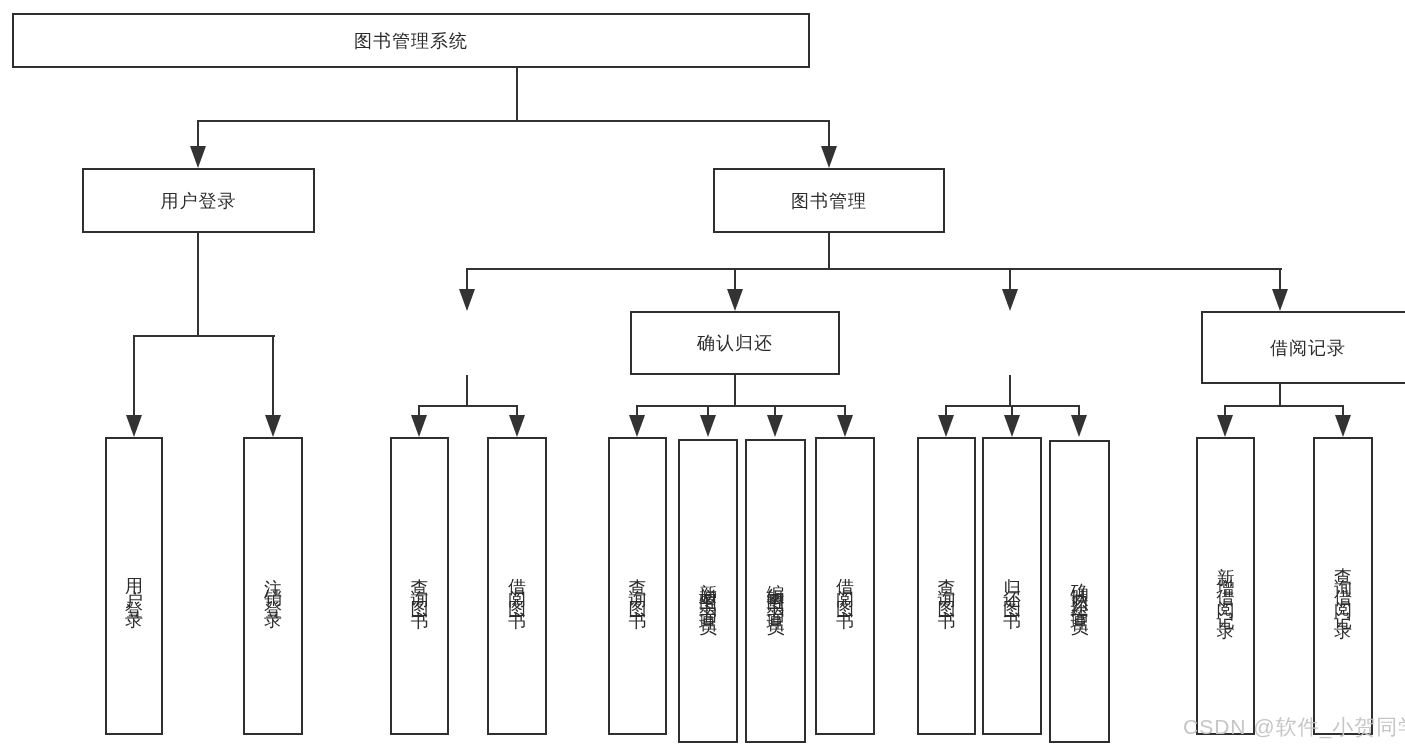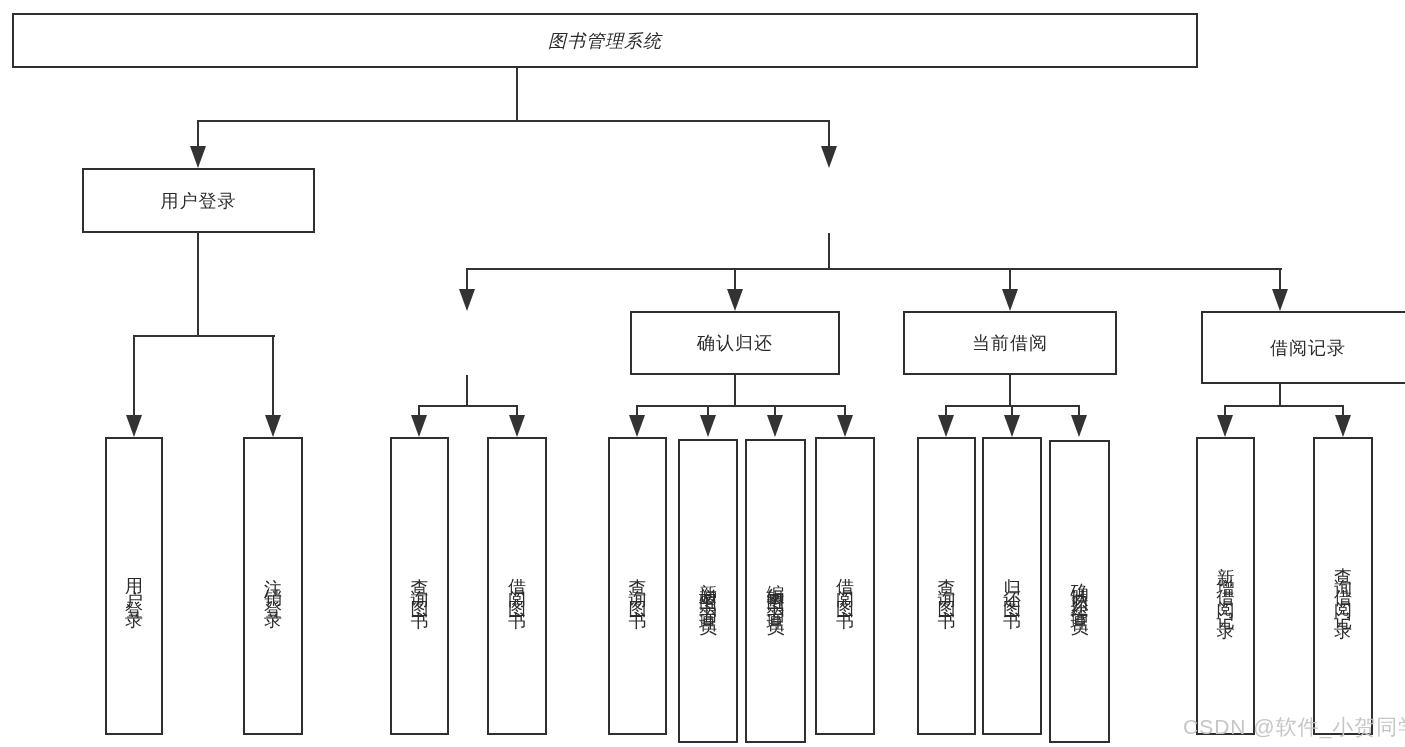--- a/index.html
+++ b/index.html
@@ -49,51 +49,51 @@
     letter-spacing:1px;
     white-space:nowrap;
     z-index:3;
   }
 </style>
 </head>
 <body>
 
 <div class="canvas">
 
-  <div class="box" style="left:12px;top:13px;width:1186px;height:55px;font-style:italic;">图书管理系统</div>
+  <div class="box" style="left:12px;top:13px;width:798px;height:55px;">图书管理系统</div>
 
   <div class="ln v" style="left:516px;top:68px;height:54px;"></div>
   <div class="ln h" style="left:197px;top:120px;width:633px;"></div>
   <div class="ln v" style="left:197px;top:120px;height:28px;"></div>
   <div class="ah" style="left:190px;top:146px;"></div>
   <div class="ln v" style="left:828px;top:120px;height:28px;"></div>
   <div class="ah" style="left:821px;top:146px;"></div>
 
   <div class="box" style="left:82px;top:168px;width:233px;height:65px;">用户登录</div>
+  <div class="box" style="left:713px;top:168px;width:232px;height:65px;">图书管理</div>
 
   <div class="ln v" style="left:197px;top:233px;height:104px;"></div>
   <div class="ln h" style="left:133px;top:335px;width:142px;"></div>
   <div class="ln v" style="left:133px;top:335px;height:82px;"></div>
   <div class="ah" style="left:126px;top:415px;"></div>
   <div class="ln v" style="left:272px;top:335px;height:82px;"></div>
   <div class="ah" style="left:265px;top:415px;"></div>
 
   <div class="ln v" style="left:828px;top:233px;height:37px;"></div>
   <div class="ln h" style="left:466px;top:268px;width:816px;"></div>
   <div class="ln v" style="left:466px;top:268px;height:24px;"></div>
   <div class="ah" style="left:459px;top:289px;"></div>
   <div class="ln v" style="left:734px;top:268px;height:24px;"></div>
   <div class="ah" style="left:727px;top:289px;"></div>
   <div class="ln v" style="left:1009px;top:268px;height:24px;"></div>
   <div class="ah" style="left:1002px;top:289px;"></div>
   <div class="ln v" style="left:1279px;top:268px;height:24px;"></div>
   <div class="ah" style="left:1272px;top:289px;"></div>
 
   <div class="box" style="left:630px;top:311px;width:210px;height:64px;">确认归还</div>
-  <div class="box" style="left:903px;top:311px;width:214px;height:64px;">当前借阅</div>
   <div class="box" style="left:1173px;top:311px;width:214px;height:73px;margin-left:28px;">借阅记录</div>
 
   <div class="ln v" style="left:466px;top:375px;height:32px;"></div>
   <div class="ln h" style="left:418px;top:405px;width:100px;"></div>
   <div class="ln v" style="left:418px;top:405px;height:14px;"></div>
   <div class="ah" style="left:411px;top:415px;"></div>
   <div class="ln v" style="left:516px;top:405px;height:14px;"></div>
   <div class="ah" style="left:509px;top:415px;"></div>
 
   <div class="ln v" style="left:734px;top:375px;height:32px;"></div>

